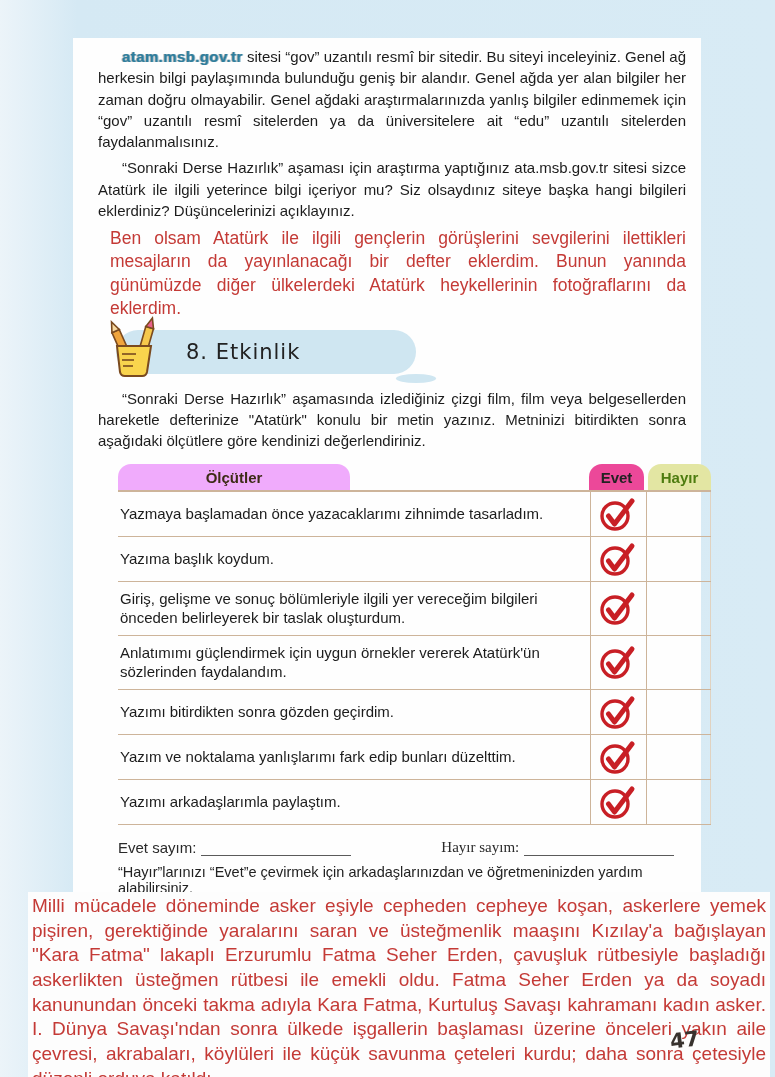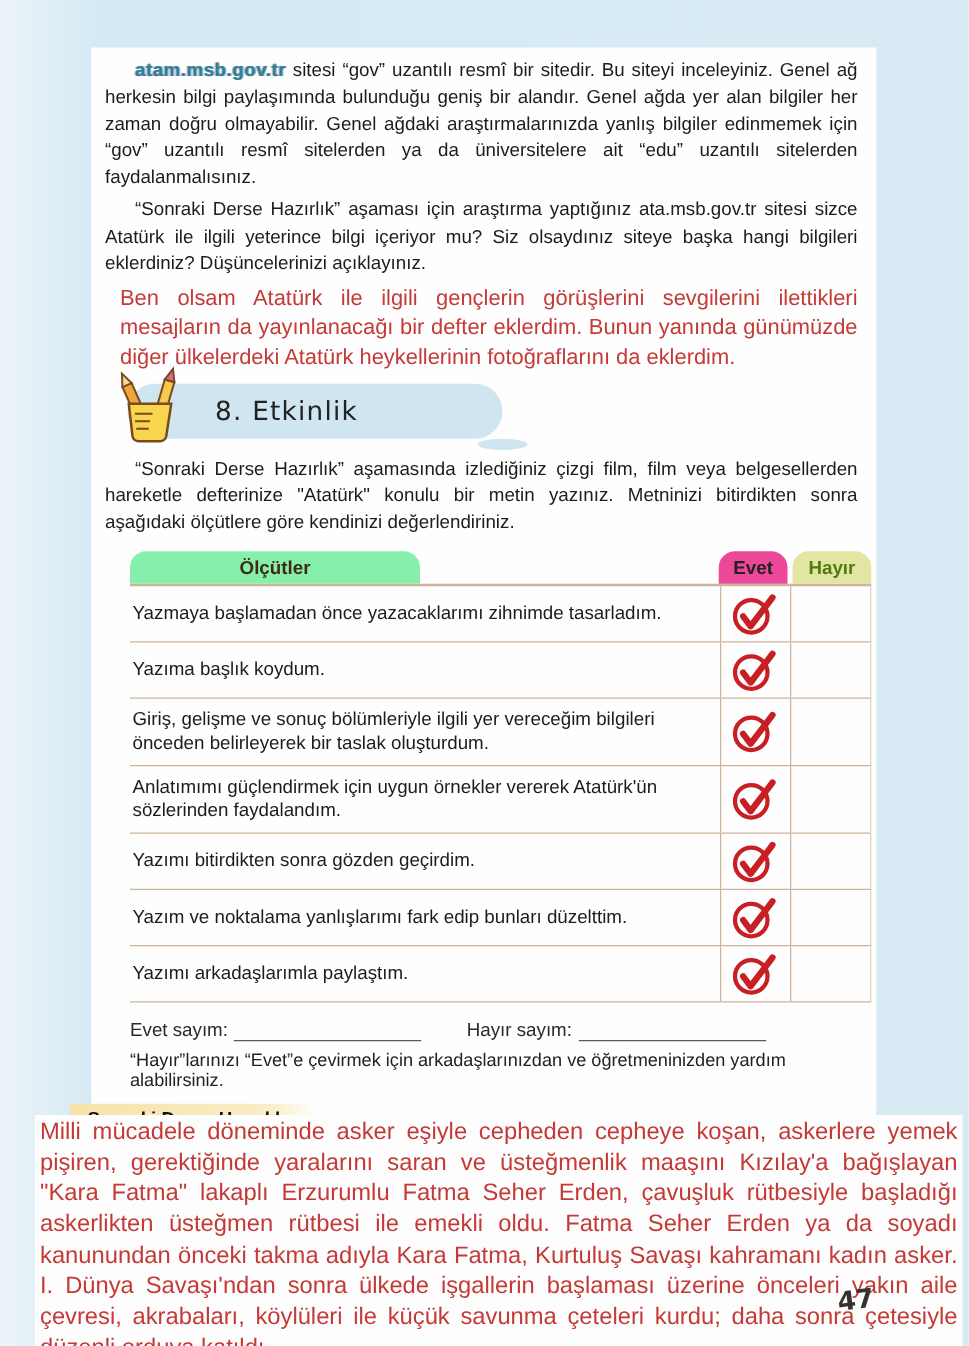--- a/index.html
+++ b/index.html
@@ -6,21 +6,21 @@
   body {
     width:775px; height:1077px;
     font-family:"Liberation Sans", sans-serif;
     background:linear-gradient(90deg,#ecf4f9 0%, #d5e9f4 10%, #d8ebf5 100%);
     position:relative; overflow:hidden;
     color:#1a1a1a;
   }
   .panel {
     position:absolute; left:73px; top:38px; width:628px; min-height:834px;
     background:#fefefe; box-sizing:border-box;
-    padding:8px 15px 10px 11px;
+    padding:8px 15px 10px 25px;
   }
   p { margin:0; }
   .body-par {
     font-size:15px; line-height:1.42; text-align:justify; color:#1c1c1c;
     margin-bottom:5px;
   }
   .indent { text-indent:24px; }
   .site-link {
     color:#2e7e9e; font-weight:bold;
     text-shadow:1px 0 0 rgba(46,126,158,.55), -1px 0 0 rgba(90,60,40,.35);
@@ -47,37 +47,37 @@
     letter-spacing:1px;
     text-align:center;
   }
   
   .tbl { margin:10px 0 0 20px; width:593px; }
   .tbl-head { display:flex; align-items:flex-end; height:28px; }
   .tab {
     font-weight:bold; font-size:15px; text-align:center;
     border-radius:13px 13px 0 0; height:26px; line-height:27px;
   }
-  .tab.criteria { width:232px; background:#86efac; color:#3d2b16; }
+  .tab.criteria { width:232px; background:#f0abfc; color:#3d2b16; }
   .head-spacer { flex:1; }
   .tab.evet  { width:55px; background:#ec4899; color:#222; }
   .tab.hayir { width:63px; background:#e3e6a3; color:#4d7c0f; margin-left:4px; }
   .tbl-body { border-top:2px solid #cdb49a; }
   .tbl-row { display:flex; border-bottom:1.5px solid #cdb49a; min-height:44px; align-items:stretch; }
   .cell.text {
     flex:1; font-size:15px; line-height:1.3; padding:7px 12px 7px 2px;
     display:flex; align-items:center; color:#1c1c1c;
   }
   .cell.yes { width:55px; border-left:1.5px solid #cdb49a; display:flex; align-items:center; justify-content:center; }
   .cell.no  { width:63px; border-left:1.5px solid #cdb49a; border-right:1px solid #e0d2c0; display:flex; align-items:center; justify-content:center; }
   .check-svg { display:block; }
   
   .counts { display:flex; align-items:flex-end; margin:14px 0 8px 20px; font-size:15px; color:#2a2a2a; }
   .blank-line { width:150px; border-bottom:1.5px solid #5a5a5a; height:15px; margin-left:5px; }
-  .counts .second { margin-left:36px; }
+  .counts .second { margin-left:90px;font-family:Liberation Serif, serif; }
   .note { font-size:14.5px; color:#222; margin:2px 0 10px 20px; }
   
   .next-title {
     display:inline-block; margin-left:-28px; padding:4px 26px 4px 14px;
     background:linear-gradient(90deg,#f6e3a8, #f9edc6 80%, rgba(249,237,198,0));
     border-radius:3px; font-weight:bold; font-size:15px; color:#111;
   }
   .next-par { margin-top:8px; }
   .red-title {
     color:#c43a36; font-size:18px; text-align:center; margin-top:-2px;

